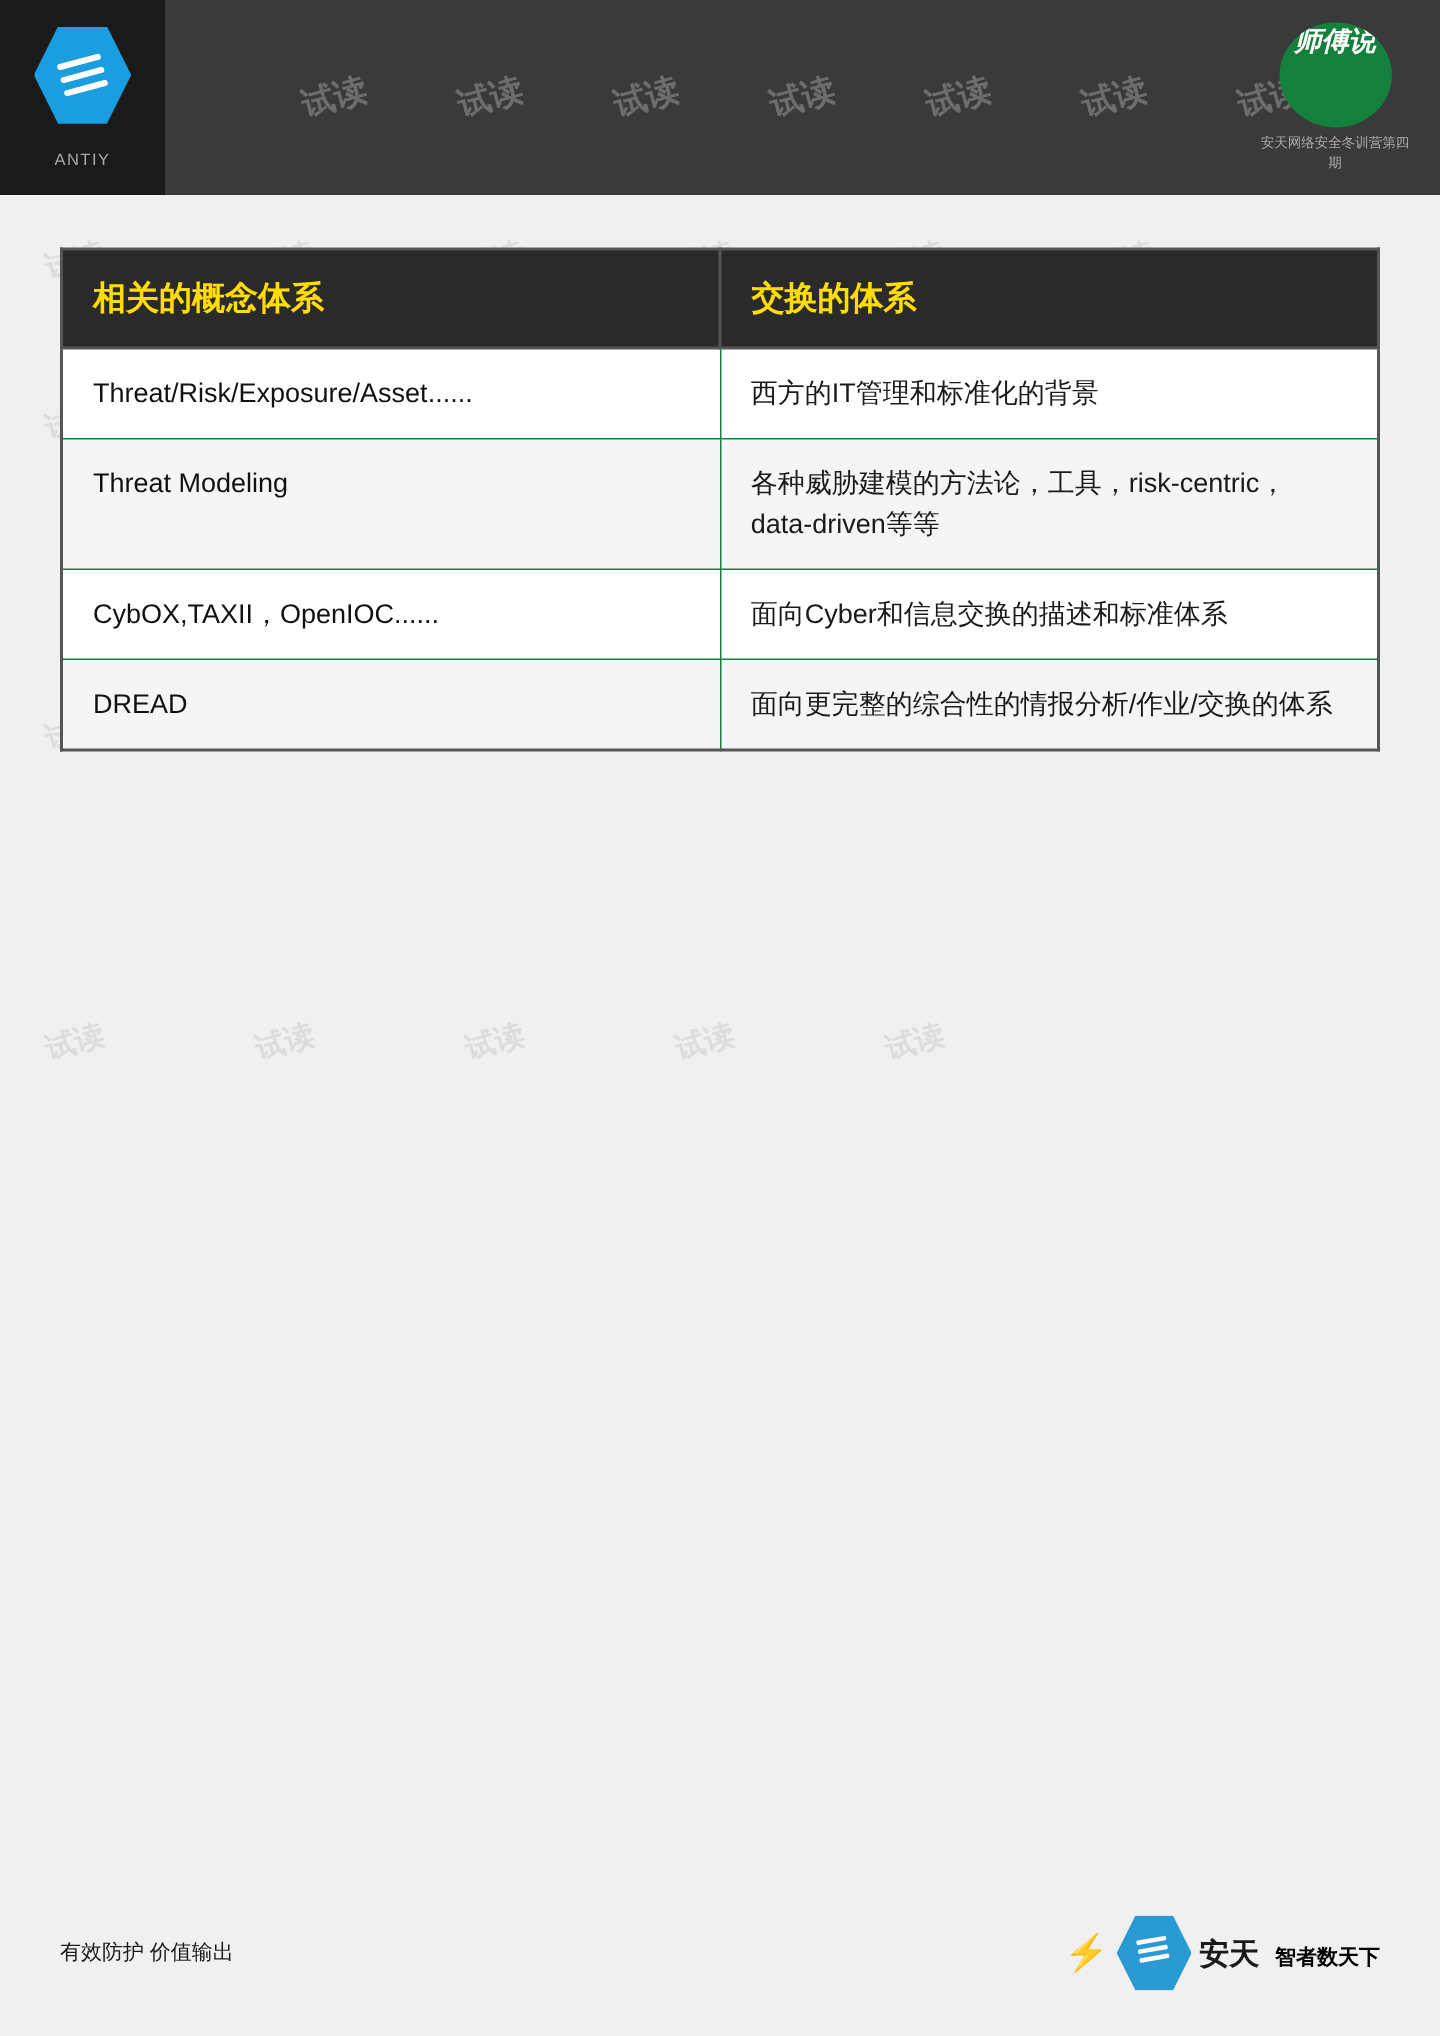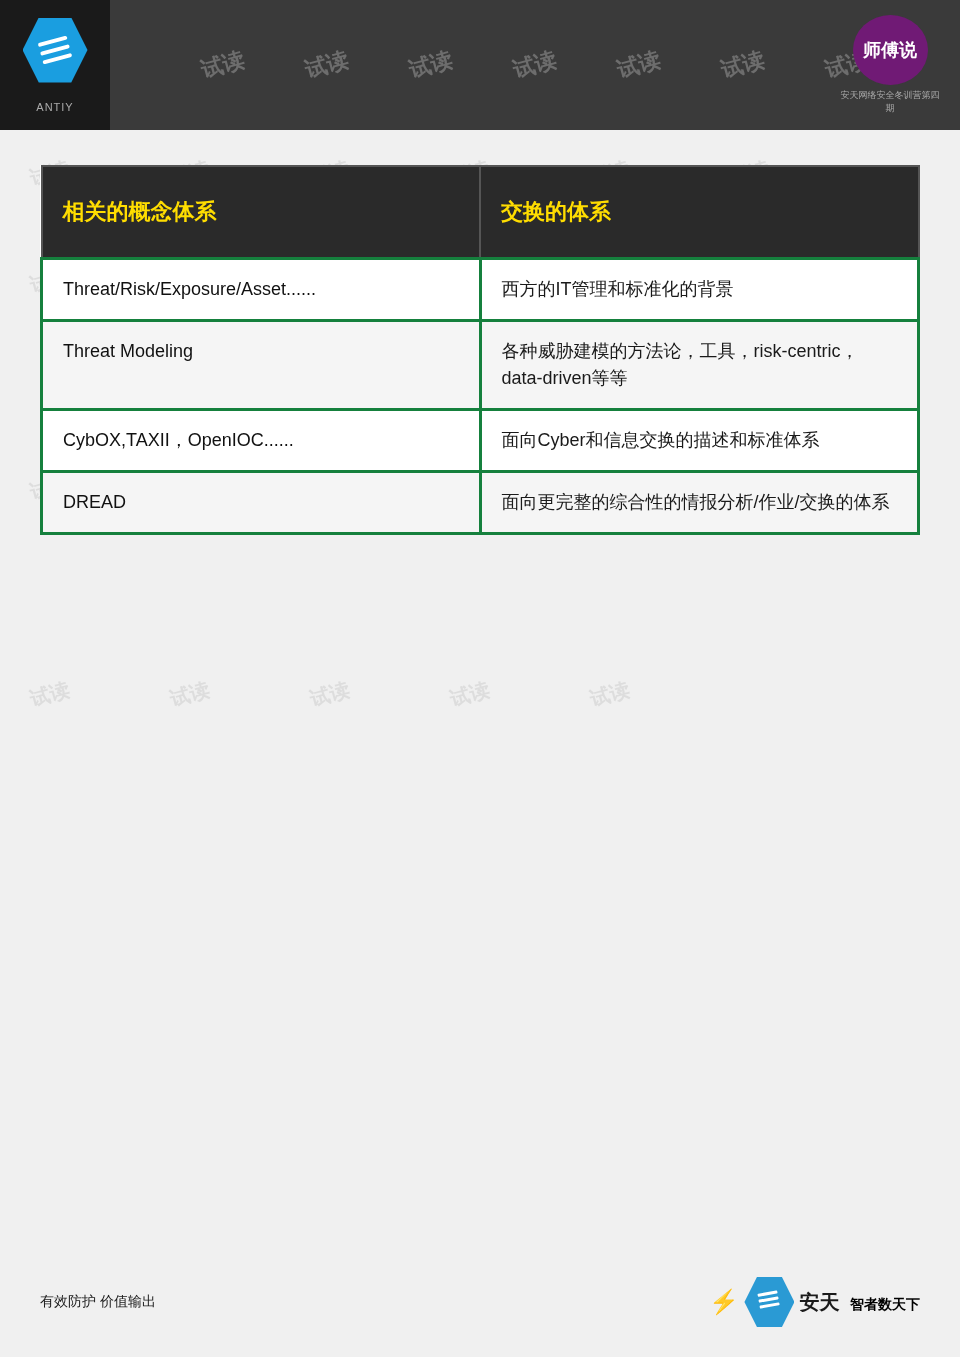--- a/index.html
+++ b/index.html
@@ -93,26 +93,27 @@
       display: flex;
       flex-direction: column;
       align-items: center;
       justify-content: center;
     }
 
     .right-logo-circle {
       width: 75px;
       height: 75px;
       border-radius: 50%;
-      background: #701a75;
-      display: flex;
-      align-items: center;
+      background: #15803d;
+      display: flex;
+      align-items: flex-start;
       justify-content: center;
       overflow: hidden;
       position: relative;
+      font-style: italic;
     }
 
     .right-logo-inner {
       font-size: 10px;
       color: white;
       text-align: center;
       font-weight: bold;
     }
 
     .right-logo-subtitle {
@@ -163,28 +164,28 @@
       border-collapse: collapse;
       border: 2px solid #555;
       background: white;
     }
 
     .data-table th {
       background: #2a2a2a;
       color: #ffdd00;
       font-size: 22px;
       font-weight: bold;
-      padding: 30px 20px;
+      padding: 17px 20px;
       text-align: left;
       border: 2px solid #555;
     }
 
     .data-table td {
       padding: 16px 20px;
-      border: 3px solid #15803d;
+      border: 1px solid #15803d;
       vertical-align: top;
       font-size: 18px;
       color: #1a1a1a;
       line-height: 1.5;
     }
 
     .data-table tr:nth-child(even) td {
       background: #f5f5f5;
     }
     .data-table tr:nth-child(odd) td {

